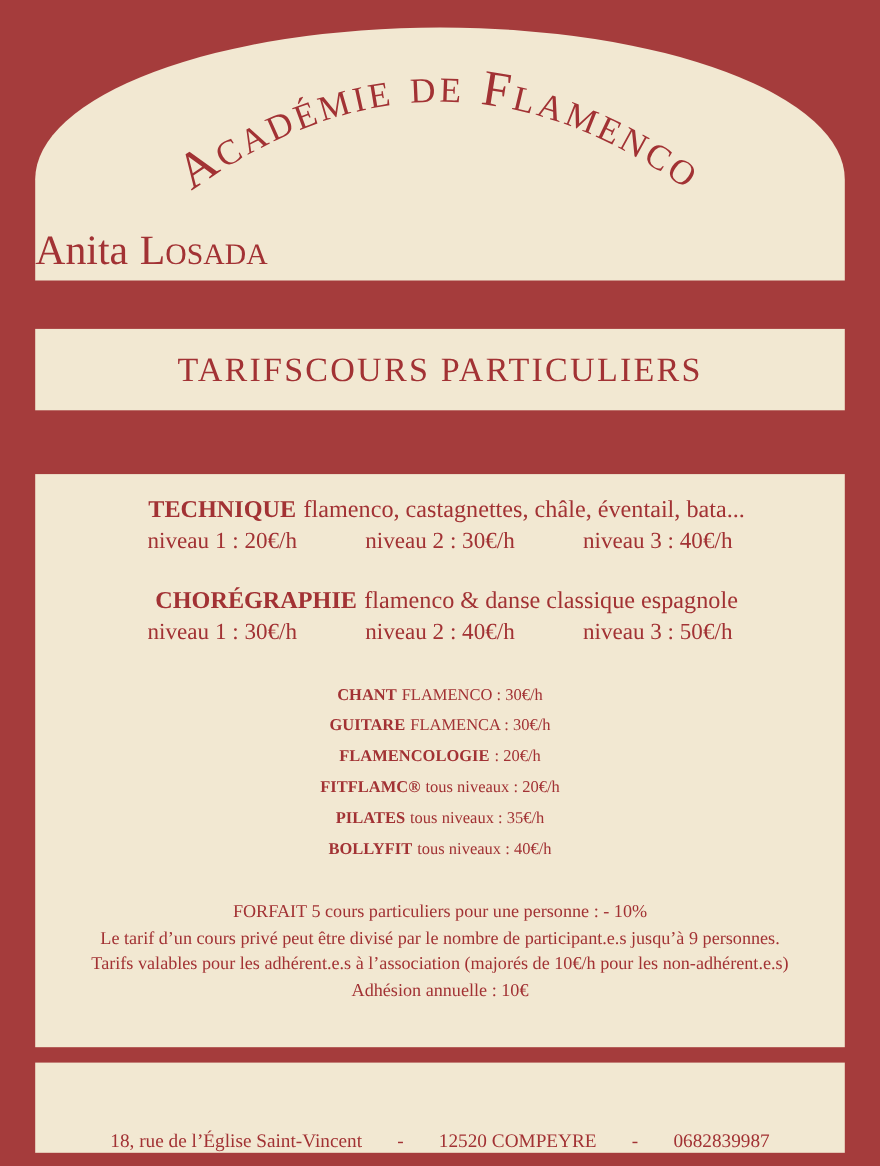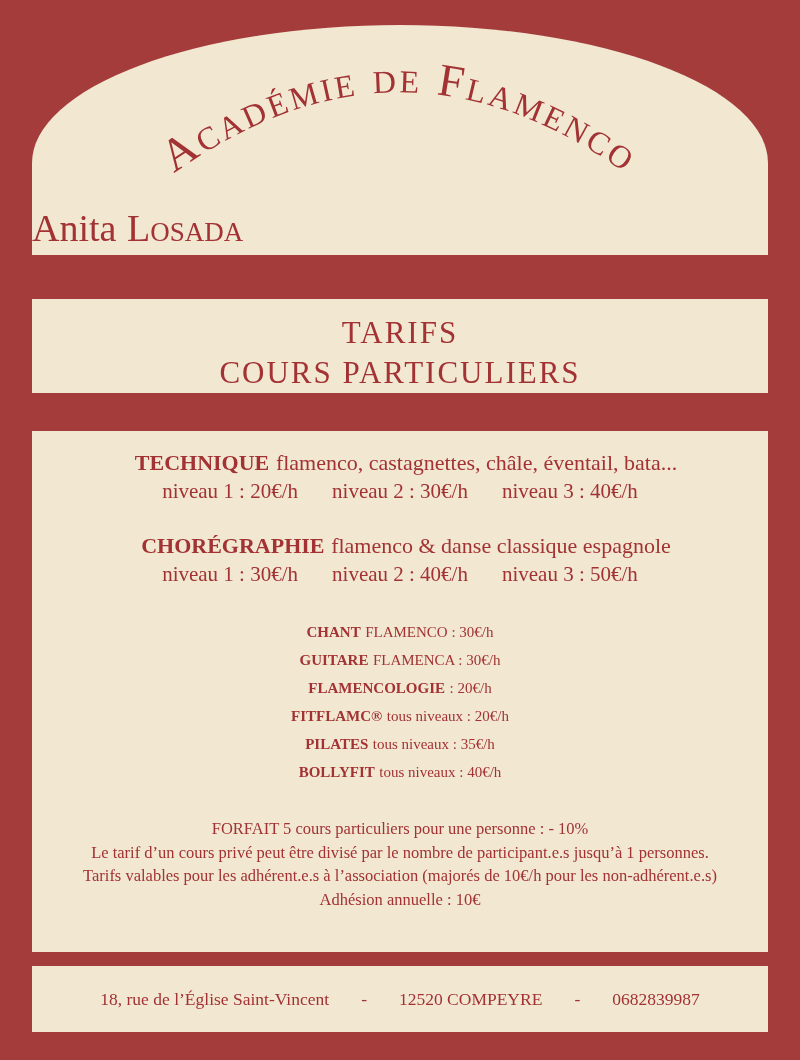--- a/index.html
+++ b/index.html
@@ -40,50 +40,50 @@
     position: absolute; bottom: 5px; left: 0;
     width: 100%;
     text-align: left;
     font-size: 38px;
     line-height: 44px;
     white-space: nowrap;
   }
   .subtitle .last { font-variant: small-caps; margin-left: 0.28em; }
   
   .banner {
-    top: 299px; height: 94px;
-    display: flex; flex-direction: column;
-    justify-content: flex-end; align-items: center;
+    top: 299px; height: 74px;
+    display: flex; 
+    justify-content: center; align-items: center;
     font-size: 31px; line-height: 40px;
     letter-spacing: 2px;
     text-align: center;
   }
   
   .main {
     top: 431px; height: 521px;
     box-sizing: border-box;
     padding-top: 18px;
     text-align: center;
   }
   .section-line { font-size: 22px; line-height: 28px; white-space: nowrap; margin-left: 12px; }
   .b { font-weight: bold; }
   .section-line .b, .course-line .b { margin-right: 0.3em; }
   .levels {
-    display: flex; justify-content: center; gap: 34px;
+    display: flex; justify-content: center; gap: 62px;
     font-size: 21px; line-height: 28px;
   }
   .section { margin-bottom: 27px; }
   .courses { margin-top: 30px; }
   .course-line { font-size: 15px; line-height: 28px; white-space: nowrap; }
   .notes { margin-top: 31px; font-size: 16.5px; line-height: 23.5px; }
   .note-line { white-space: nowrap; }
   
   .footer {
-    top: 966px; height: 66px;
-    display: flex; align-items: center; justify-content: center;
+    top: 966px; height: 82px;
+    display: flex; align-items: flex-end; justify-content: center;
     gap: 32px;
     font-size: 17.5px;
     white-space: nowrap;
   }
 </style>
 </head>
 <body>
 
 <div class="poster">
 
@@ -144,21 +144,21 @@
       <div class="course-line">
         <span class="b">PILATES</span><span>tous niveaux : 35€/h</span>
       </div>
       <div class="course-line">
         <span class="b">BOLLYFIT</span><span>tous niveaux : 40€/h</span>
       </div>
     </div>
 
     <div class="notes">
       <div class="note-line">FORFAIT 5 cours particuliers pour une personne : - 10%</div>
-      <div class="note-line">Le tarif d’un cours privé peut être divisé par le nombre de participant.e.s jusqu’à 1 personnes.</div>
+      <div class="note-line">Le tarif d’un cours privé peut être divisé par le nombre de participant.e.s jusqu’à 9 personnes.</div>
       <div class="note-line">Tarifs valables pour les adhérent.e.s à l’association (majorés de 10€/h pour les non-adhérent.e.s)</div>
       <div class="note-line">Adhésion annuelle : 10€</div>
     </div>
 
   </div>
 
   <div class="panel footer">
     <span>18, rue de l’Église Saint-Vincent</span>
     <span>-</span>
     <span>12520 COMPEYRE</span>

